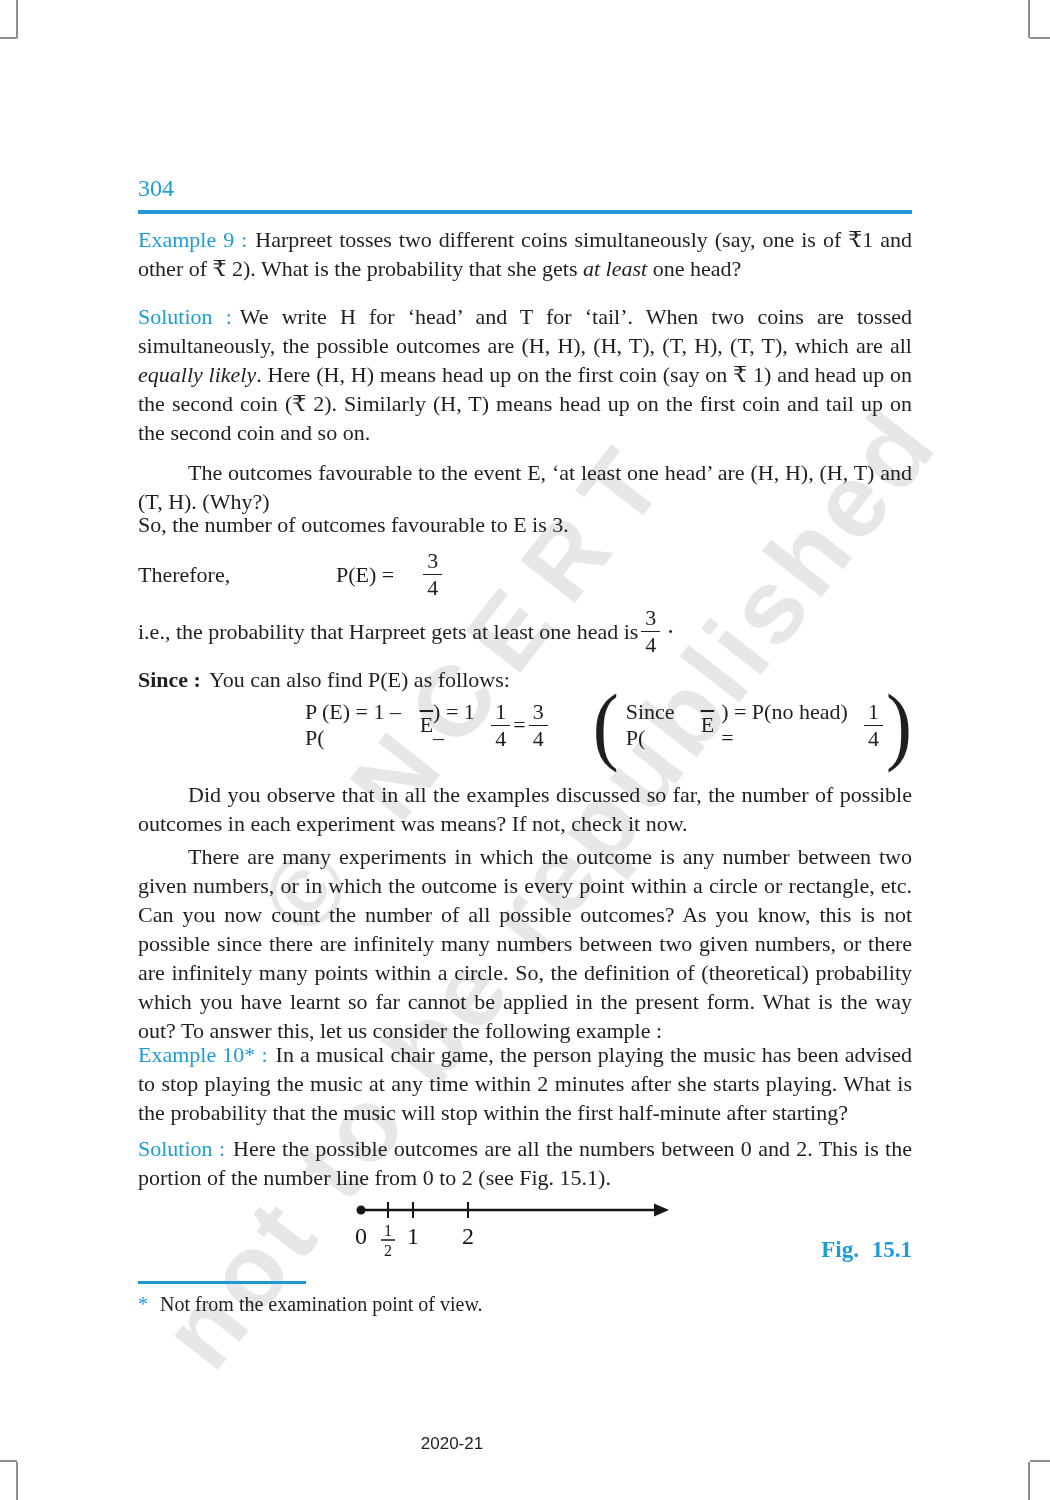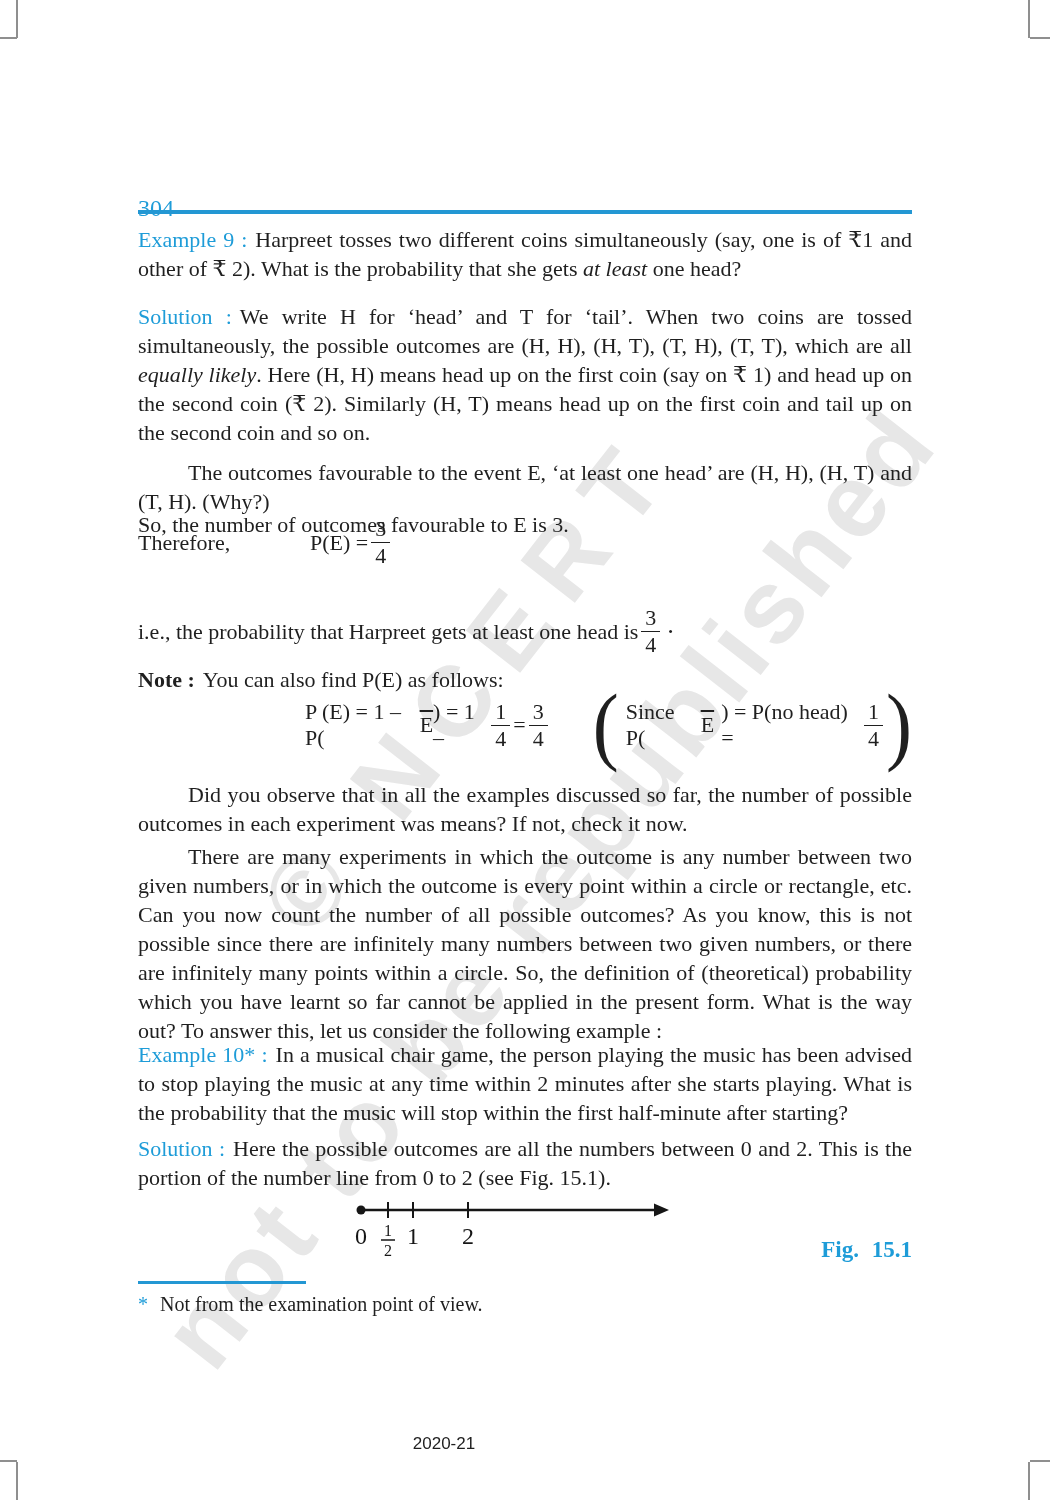--- a/index.html
+++ b/index.html
@@ -14,52 +14,52 @@
   
   .crop{position:absolute;background:#8f8f8f;z-index:3;}
   
   .blk{position:absolute;left:138px;width:774px;z-index:1;margin:0;}
   .para{font-size:22px;line-height:29px;text-align:justify;}
   .indent{text-indent:50px;}
   .lbl{color:var(--accent,#1e9cd8);font-weight:normal;margin-right:8px;}
   .lbl-dark{font-weight:bold;margin-right:8px;}
   em{font-style:italic;}
   
-  #hdr-num{top:195px;font-size:24px;color:var(--accent,#1e9cd8);}
+  #hdr-num{top:175px;font-size:24px;color:var(--accent,#1e9cd8);}
   #hdr-title{top:183px;text-align:right;font-variant:small-caps;font-size:24px;
              letter-spacing:1px;color:var(--accent,#1e9cd8);}
   #hdr-rule{top:210px;height:4px;background:var(--rule,#2397d3);}
   
   .frac{display:inline-flex;flex-direction:column;align-items:center;vertical-align:middle;
         font-size:22px;line-height:24px;margin:0 3px;}
   .frac .num{border-bottom:1.6px solid currentColor;padding:0 4px 1px;}
   .frac .den{padding-top:1px;}
   
   .eqrow{display:flex;align-items:center;font-size:22px;}
-  #row-therefore{top:517px;}
+  #row-therefore{top:549px;gap:26px;}
   #row-therefore .tlabel{display:inline-block;width:172px;}
   #row-ie{top:606px;}
   .middot{font-size:26px;margin-left:3px;}
   #p-note{top:665px;}
   #row-eq{top:694px;padding-left:167px;width:607px;}
   .ebar{text-decoration:overline;}
   .bigp{font-size:78px;font-weight:300;line-height:0.8;display:inline-block;
         transform:scaleY(1.12);font-family:"Liberation Serif","DejaVu Serif",serif;}
   .since{display:inline-flex;align-items:center;margin-left:42px;}
   .since .txt{margin:0 7px;}
   
   #fig{top:1196px;left:338px;width:360px;}
   #fig-caption{top:1237px;text-align:right;font-size:23px;font-weight:bold;
                color:var(--accent,#1e9cd8);word-spacing:7px;}
   
   #fn-rule{top:1281px;width:168px;height:3px;background:var(--rule,#2397d3);}
   #p-fn{top:1291px;font-size:20px;line-height:27px;}
   .fnstar{color:var(--accent,#1e9cd8);margin-right:12px;}
   
-  #footer{left:8px;width:872px;top:1434px;text-align:center;
+  #footer{left:16px;width:872px;top:1434px;text-align:center;
           font-family:"Liberation Sans","DejaVu Sans",sans-serif;font-size:17px;}
   svg text{font-family:"Liberation Serif","DejaVu Serif",serif;fill:#161616;}
 </style>
 </head>
 <body>
 
 <div class="page">
 
   <div class="crop" style="left:16px;top:0;width:2px;height:38px"></div>
   <div class="crop" style="left:0;top:37px;width:17px;height:2px"></div>
@@ -100,21 +100,21 @@
   <div class="blk eqrow" id="row-ie">
     <span>i.e., the probability that Harpreet gets at least one head is</span>
     <span class="frac">
         <span class="num">3</span>
         <span class="den">4</span>
       </span>
     <span class="middot">·</span>
   </div>
 
   <p class="blk para" id="p-note">
-    <span class="lbl-dark">Note :</span><span>You can also find P(E) as follows:</span>
+    <span class="lbl-dark">Since :</span><span>You can also find P(E) as follows:</span>
   </p>
 
   <div class="blk eqrow" id="row-eq">
     <span>P (E) =  1 – P(</span>
       <span class="ebar">E</span>
       <span>) = 1 –</span>
     <span class="frac">
         <span class="num">1</span>
         <span class="den">4</span>
       </span>

